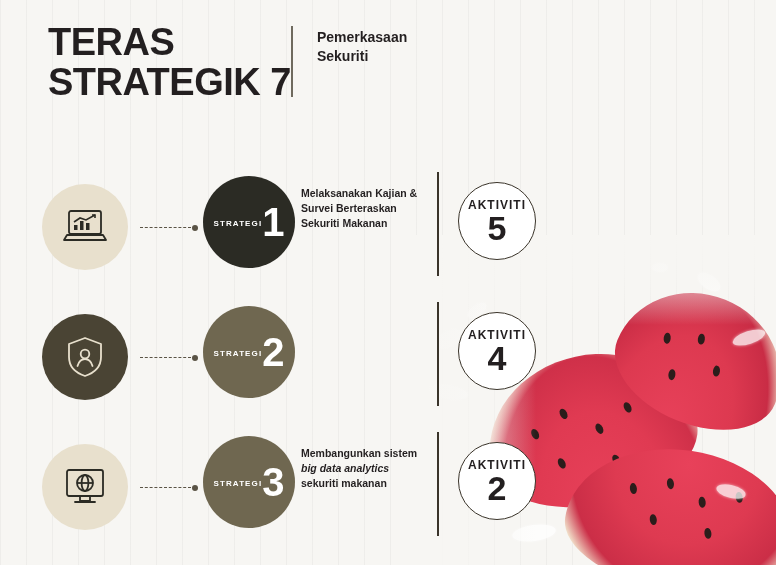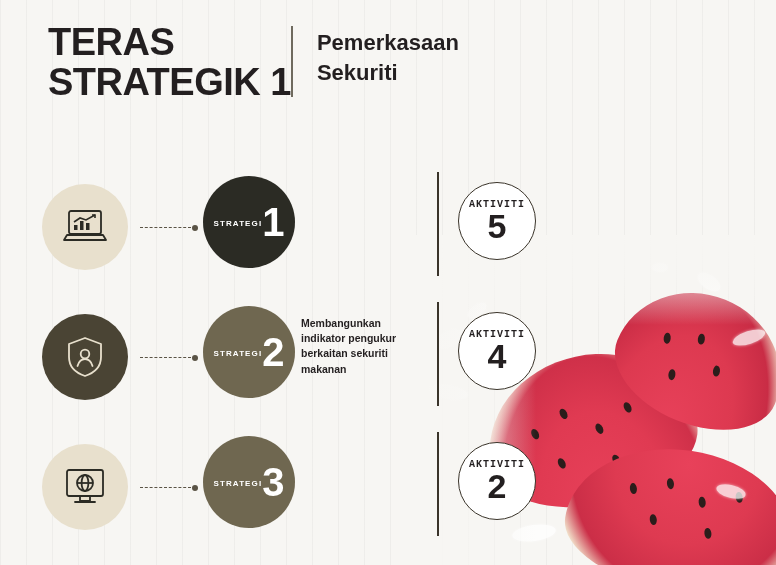--- a/index.html
+++ b/index.html
@@ -57,21 +57,21 @@
     align-self: stretch;
     background: #6f6a5e;
     margin-top: 4px;
     margin-bottom: 6px;
   }
   .subtitle-block {
     padding-left: 24px;
     padding-top: 6px;
   }
   .subtitle-line {
-    font-size: 22px;
+    font-size: 14px;
     font-weight: bold;
     color: #231f20;
     line-height: 1.35;
     white-space: nowrap;
   }
 
   
   .photo {
     position: absolute;
     right: 0;
@@ -236,25 +236,24 @@
     border-radius: 50%;
     background: #ffffff;
     border: 1.6px solid #3a342a;
     display: flex;
     flex-direction: column;
     align-items: center;
     justify-content: center;
     color: #231f20;
   }
   .aktiviti-label {
-    font-size: 10px;
+    font-size: 12px;
     font-weight: bold;
     letter-spacing: 1px;
     margin-bottom: -1px;
-    font-family: Liberation Mono, monospace;
   }
   .aktiviti-number {
     font-size: 34px;
     font-weight: bold;
     line-height: 1;
   }
 
   svg { display: block; }
 </style>
 </head>
@@ -297,21 +296,21 @@
     <div class="splash" style="left:40px; top:250px; width:26px; height:12px; transform:rotate(20deg);"></div>
     <div class="splash" style="left:300px; top:250px; width:30px; height:13px; transform:rotate(14deg);"></div>
 
     <div class="photo-fade-left"></div>
     <div class="photo-fade-top"></div>
   </div>
 
   <div class="header">
     <div class="title-block">
       <div class="title-line">TERAS</div>
-      <div class="title-line">STRATEGIK 1</div>
+      <div class="title-line">STRATEGIK 7</div>
     </div>
     <div class="title-divider"></div>
     <div class="subtitle-block">
       <div class="subtitle-line">Pemerkasaan</div>
       <div class="subtitle-line">Sekuriti</div>
     </div>
   </div>
 
   <div class="rows">
 
@@ -330,20 +329,21 @@
         </span>
       </div>
       <div class="dotted-connector">
         <span class="dotted-line"></span>
         <span class="dot-end"></span>
       </div>
       <div class="strategy-circle" style="background:#2b2b24;">
         <div class="strategy-label">STRATEGI</div>
         <div class="strategy-number">1</div>
       </div>
+      <div class="strategy-text">Melaksanakan Kajian &amp; Survei Berteraskan Sekuriti Makanan</div>
       <div class="v-divider"></div>
       <div class="aktiviti-circle">
         <div class="aktiviti-label">AKTIVITI</div>
         <div class="aktiviti-number">5</div>
       </div>
     </div>
 
     <div class="row">
       <div class="icon-circle" style="background:#4a4434;">
         <span>
@@ -355,21 +355,20 @@
         </span>
       </div>
       <div class="dotted-connector">
         <span class="dotted-line"></span>
         <span class="dot-end"></span>
       </div>
       <div class="strategy-circle" style="background:#6f6750;">
         <div class="strategy-label">STRATEGI</div>
         <div class="strategy-number">2</div>
       </div>
-      <div class="strategy-text">Membangunkan indikator pengukur berkaitan sekuriti makanan</div>
       <div class="v-divider"></div>
       <div class="aktiviti-circle">
         <div class="aktiviti-label">AKTIVITI</div>
         <div class="aktiviti-number">4</div>
       </div>
     </div>
 
     <div class="row">
       <div class="icon-circle" style="background:#e8e0cd;">
         <span>
@@ -384,20 +383,21 @@
         </span>
       </div>
       <div class="dotted-connector">
         <span class="dotted-line"></span>
         <span class="dot-end"></span>
       </div>
       <div class="strategy-circle" style="background:#6f6750;">
         <div class="strategy-label">STRATEGI</div>
         <div class="strategy-number">3</div>
       </div>
+      <div class="strategy-text">Membangunkan sistem <em>big data analytics</em> sekuriti makanan</div>
       <div class="v-divider"></div>
       <div class="aktiviti-circle">
         <div class="aktiviti-label">AKTIVITI</div>
         <div class="aktiviti-number">2</div>
       </div>
     </div>
 
   </div>
 </div>
 

